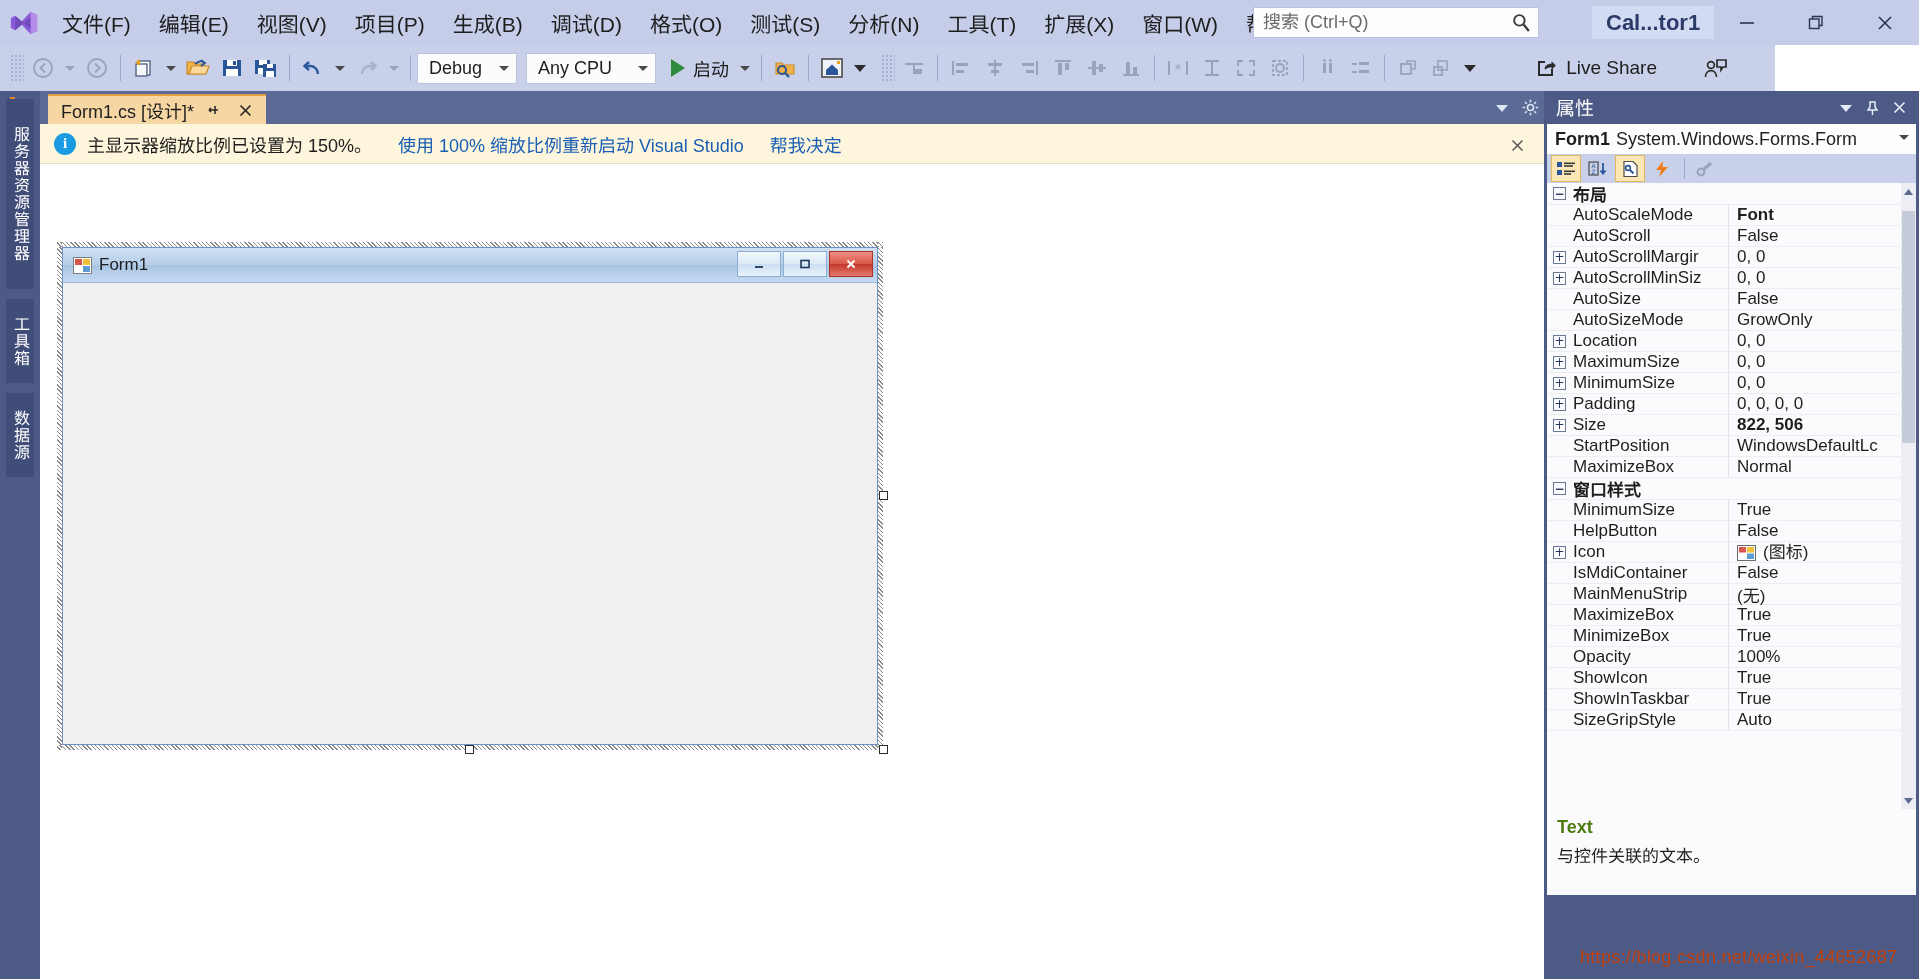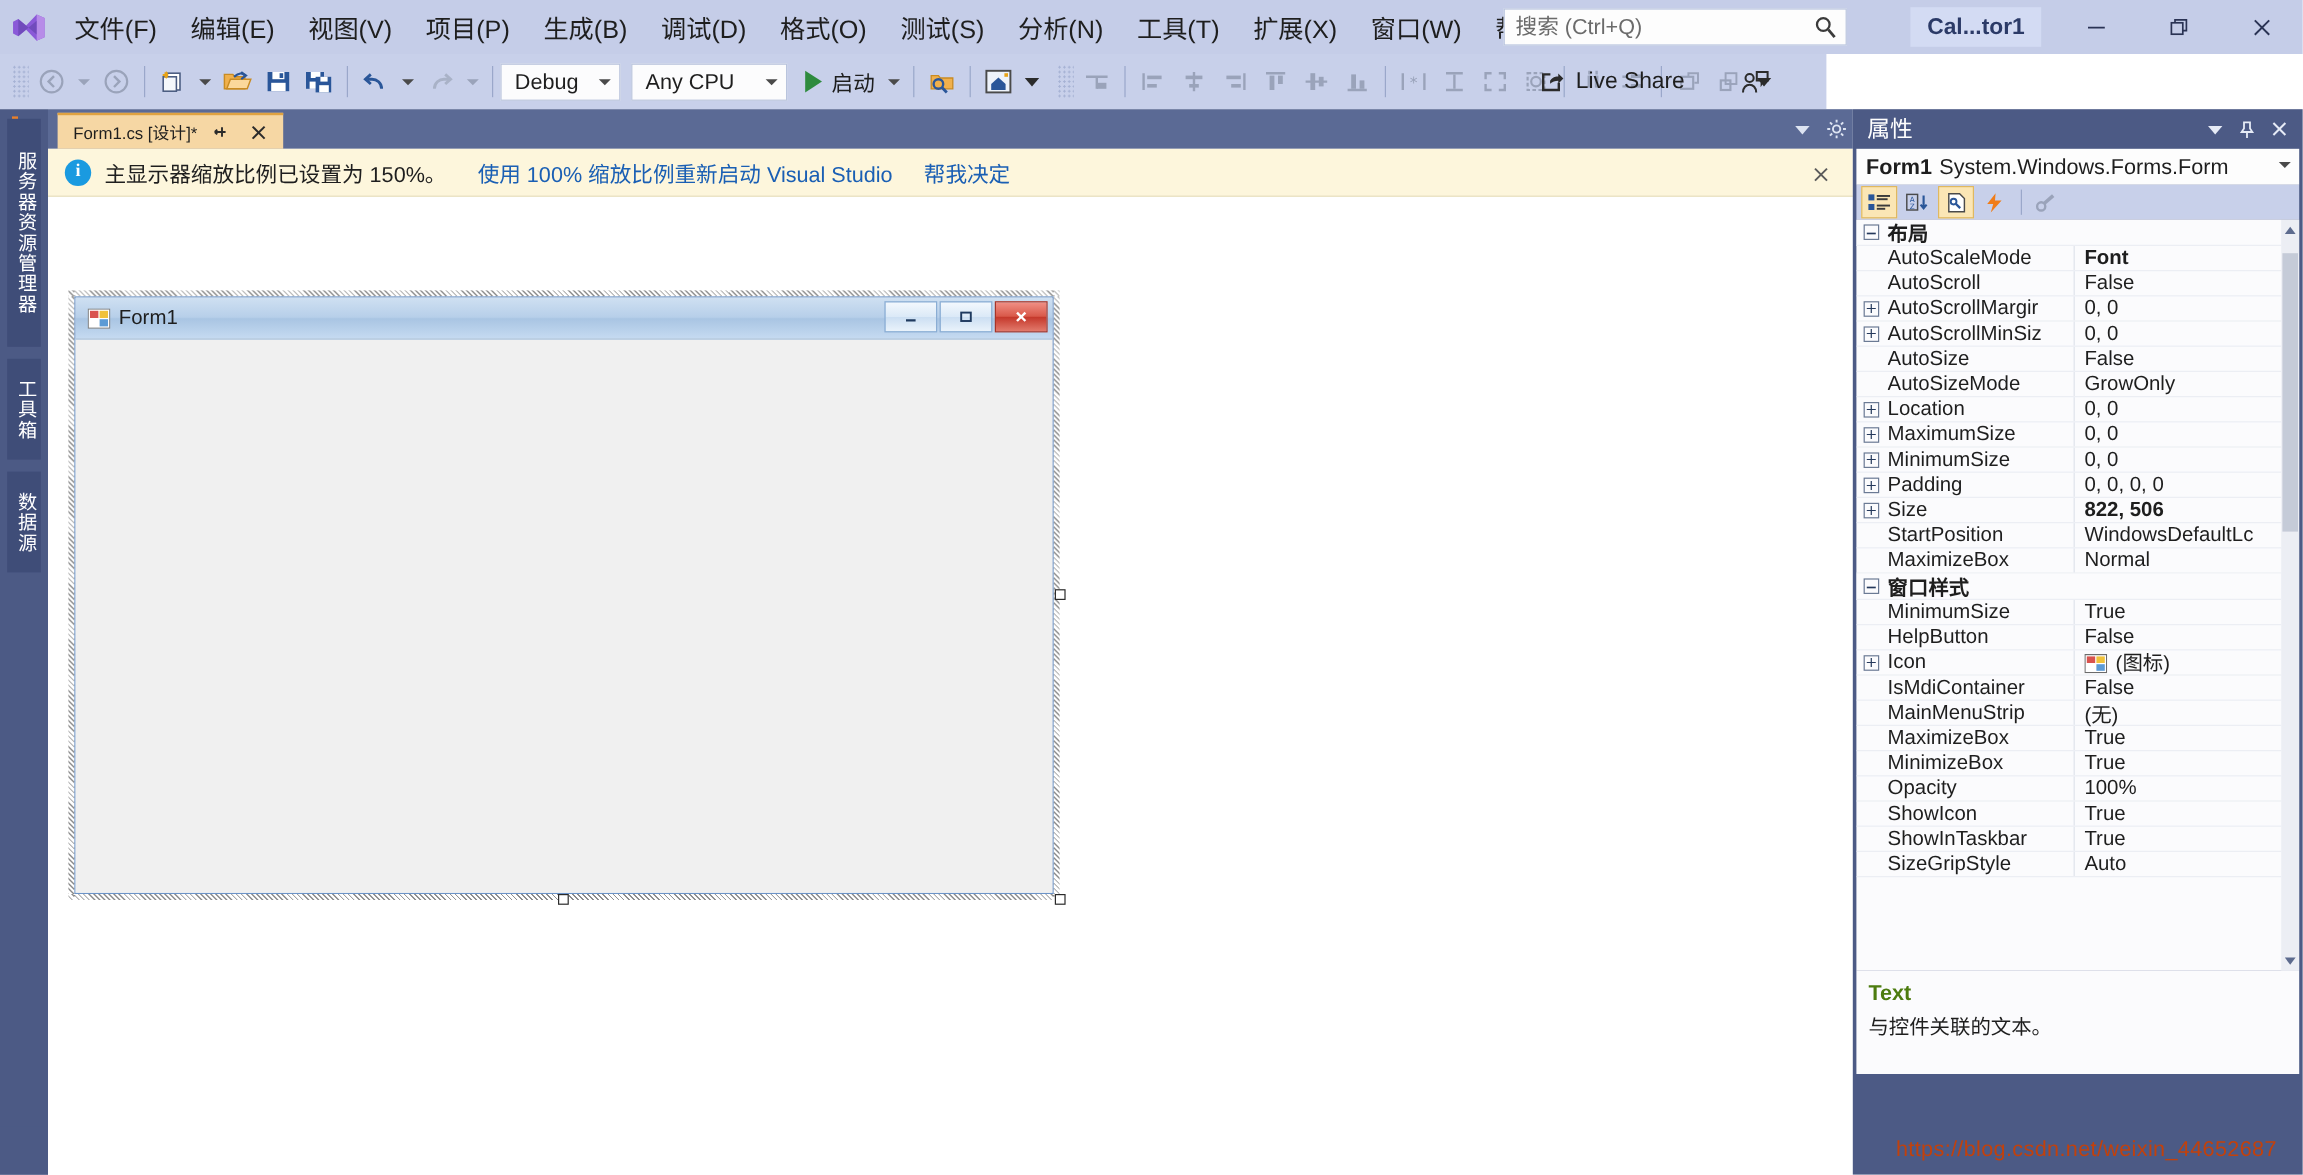--- a/index.html
+++ b/index.html
@@ -56,36 +56,36 @@
   .search-icon-btn {
     width: 34px; height: 29px;
     display: flex; align-items: center; justify-content: center;
   }
 
   .proj-chip {
     position: absolute; left: 1592px; top: 6px;
     height: 33px; padding: 0 14px;
     background: #d3dbf3;
     display: flex; align-items: center;
-    font-size: 19px; font-weight: bold; color: #2b3a67;
+    font-size: 22px; font-weight: bold; color: #2b3a67;
     white-space: nowrap;
   }
   .wincontrols {
     position: absolute; right: 0; top: 0;
     height: 45px; display: flex; align-items: center;
   }
   .wc {
     width: 69px; height: 45px;
     display: flex; align-items: center; justify-content: center;
   }
 
   
   .toolbar {
     position: absolute; top: 45px; left: 0;
-    width: 1522px; height: 46px;
+    width: 1775px; height: 46px;
     background: #c8d0ea;
     display: flex; align-items: center;
   }
   .grip {
     width: 14px; height: 28px; margin-left: 10px; margin-right: 2px;
     background-image: radial-gradient(#a6b2d4 38%, transparent 40%);
     background-size: 4px 4px;
   }
   .tb-btn {
     height: 36px; min-width: 34px;
@@ -168,21 +168,21 @@
     width: 1504px; height: 33px;
     background: #5b6a95;
   }
   .doctab {
     position: absolute; left: 8px; top: 3px;
     height: 30px;
     background: #f6d7a4;
     border-top: 2px solid #e0a240;
     display: flex; align-items: center;
     padding: 0 8px 0 13px;
-    font-size: 14px; color: #1e1e1e;
+    font-size: 18px; color: #1e1e1e;
     white-space: nowrap;
   }
   .tab-pin, .tab-close {
     width: 26px; height: 26px;
     display: flex; align-items: center; justify-content: center;
     margin-left: 6px;
   }
   .tabstrip-right {
     position: absolute; right: 0; top: 0;
     height: 33px; display: flex; align-items: center;

